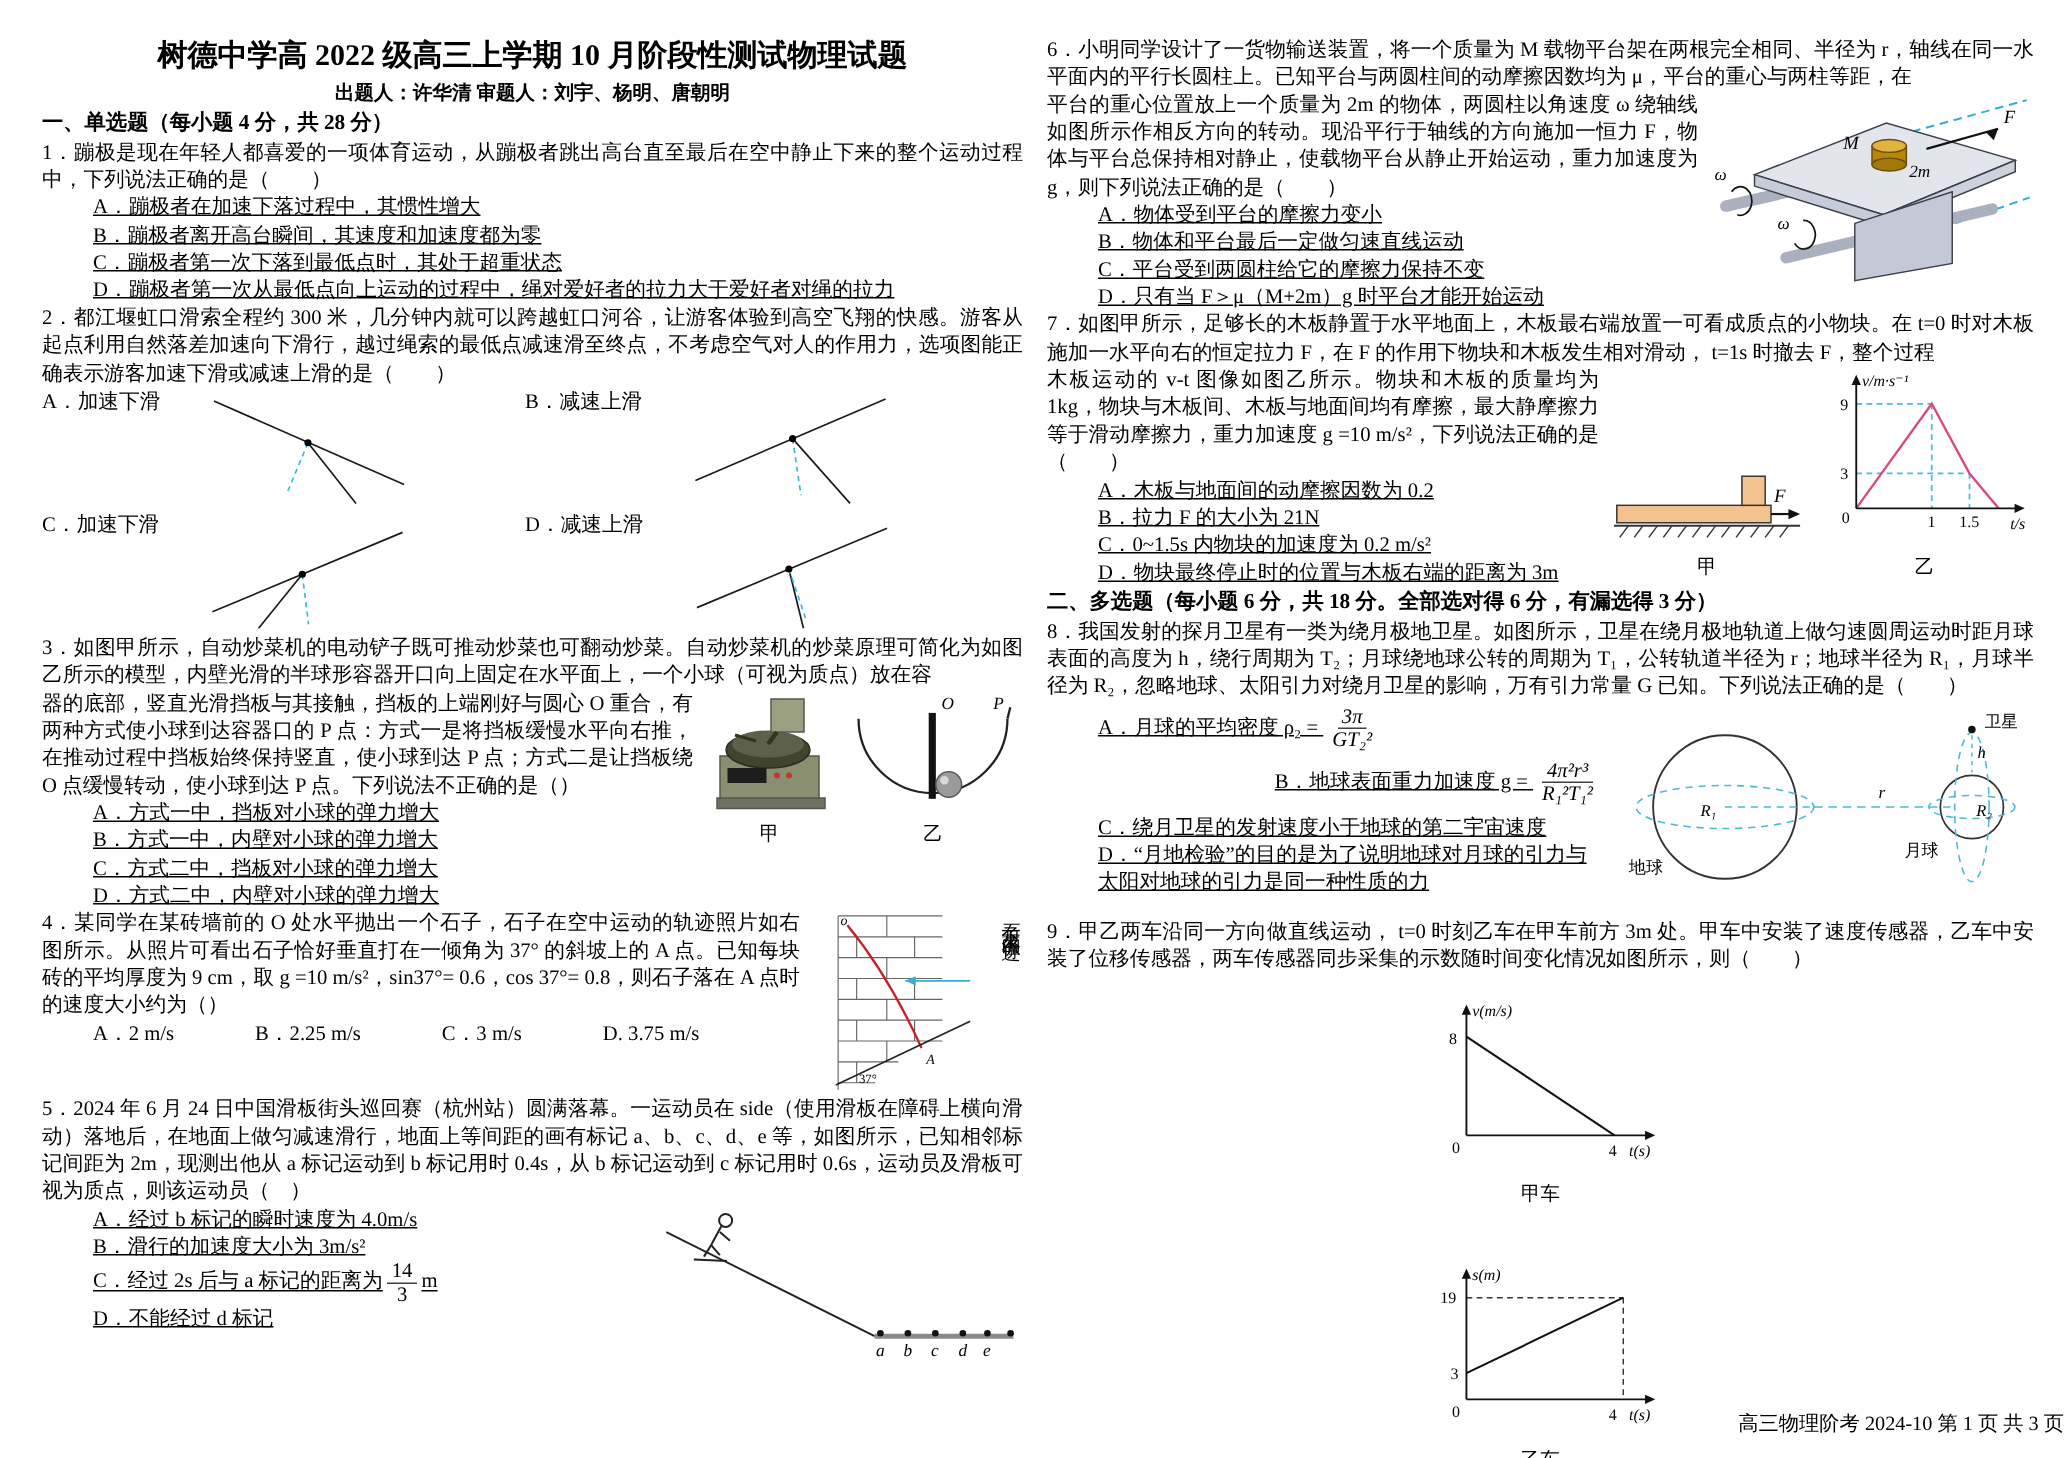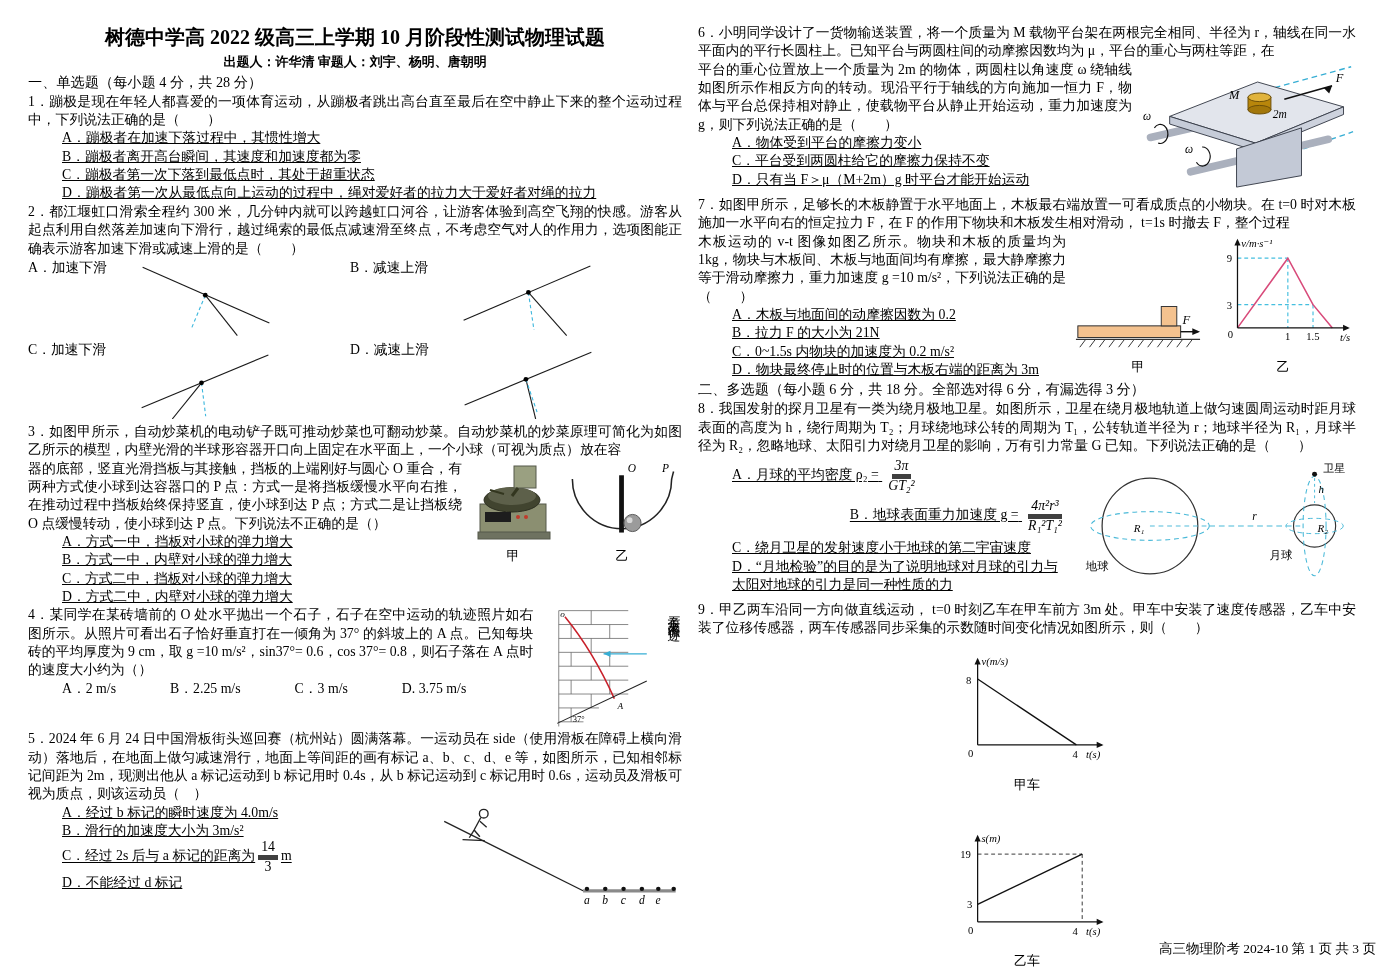--- a/index.html
+++ b/index.html
@@ -6,33 +6,33 @@
   body{
     width:1376px;height:972px;background:#ffffff;color:#000;
     font-family:"Liberation Serif","DejaVu Serif",serif;
     font-size:13.8px;line-height:1.33;position:relative;overflow:hidden;
   }
   .cols{display:flex;gap:16px;padding:24px 10px 0 28px;}
   .col{width:654px;}
   .col.right{width:658px;}
   h1.title{font-size:20px;font-weight:bold;text-align:center;margin:0 0 2px 0;}
   .authors{font-weight:bold;text-align:center;margin:0 0 3px 0;font-size:13px;}
-  .sec{font-weight:normal;margin:1px 0;font-size:14.2px;}
+  .sec{font-weight:bold;margin:1px 0;font-size:14.2px;}
   p.qt{margin:0;text-align:justify;}
   .opts{margin:0;padding-left:34px;text-decoration:underline;}
   .opt{margin:0;}
   .optrow{display:flex;gap:54px;padding-left:34px;}
   .clr{clear:both;}
   .figR{float:right;margin:0 0 2px 8px;}
   .cap{text-align:center;font-size:13px;margin-top:-2px;}
   .q2grid{display:grid;grid-template-columns:322px 318px;row-gap:2px;margin:1px 0 2px 0;}
   .q2cell{display:flex;gap:4px;height:80px;}
   .q2label{white-space:nowrap;}
   .frac{display:inline-flex;flex-direction:column;align-items:center;vertical-align:middle;margin:0 3px;line-height:1.05;}
-  .frac .fnum{border-bottom:5px solid #404040;padding:0 3px;}
+  .frac .fnum{border-bottom:1px solid #404040;padding:0 3px;}
   .frac .fden{padding:0 3px;}
   .fig2{display:flex;align-items:flex-start;}
   .vcap{writing-mode:vertical-rl;font-size:12.5px;letter-spacing:2px;margin-left:2px;}
   .q9figs{display:flex;justify-content:center;gap:34px;margin:13px 0;flex-direction:column;}
   .q9fig{text-align:center;}
   .footer{position:absolute;left:0;bottom:14px;width:100%;text-align:right;font-size:13.5px;}
   svg text{font-family:"Liberation Serif","DejaVu Serif",serif;}
   .it{font-style:italic;}
 </style>
 </head>
@@ -275,20 +275,21 @@
             <text x="2" y="62" font-size="12" class="it">ω</text>
             <text x="46" y="96" font-size="12" class="it">ω</text>
             <text x="92" y="40" font-size="13" class="it">M</text>
             <text x="138" y="60" font-size="12" class="it">2m</text>
             <text x="204" y="22" font-size="13" class="it">F</text>
           </svg>
         </div>
         <p class="qt">平台的重心位置放上一个质量为 2m 的物体，两圆柱以角速度 ω 绕轴线如图所示作相反方向的转动。现沿平行于轴线的方向施加一恒力 F，物体与平台总保持相对静止，使载物平台从静止开始运动，重力加速度为 g，则下列说法正确的是（　　）</p>
         <div class="opts">
           <div class="opt">A．物体受到平台的摩擦力变小</div>
+          <div class="opt">B．物体和平台最后一定做匀速直线运动</div>
           <div class="opt">C．平台受到两圆柱给它的摩擦力保持不变</div>
           <div class="opt">D．只有当 F＞μ（M+2m）g 时平台才能开始运动</div>
         </div>
         <div class="clr"></div>
       </div>
     </div>
 
     <div>
       <p class="qt">7．如图甲所示，足够长的木板静置于水平地面上，木板最右端放置一可看成质点的小物块。在 t=0 时对木板施加一水平向右的恒定拉力 F，在 F 的作用下物块和木板发生相对滑动， t=1s 时撤去 F，整个过程</p>
       <div>

